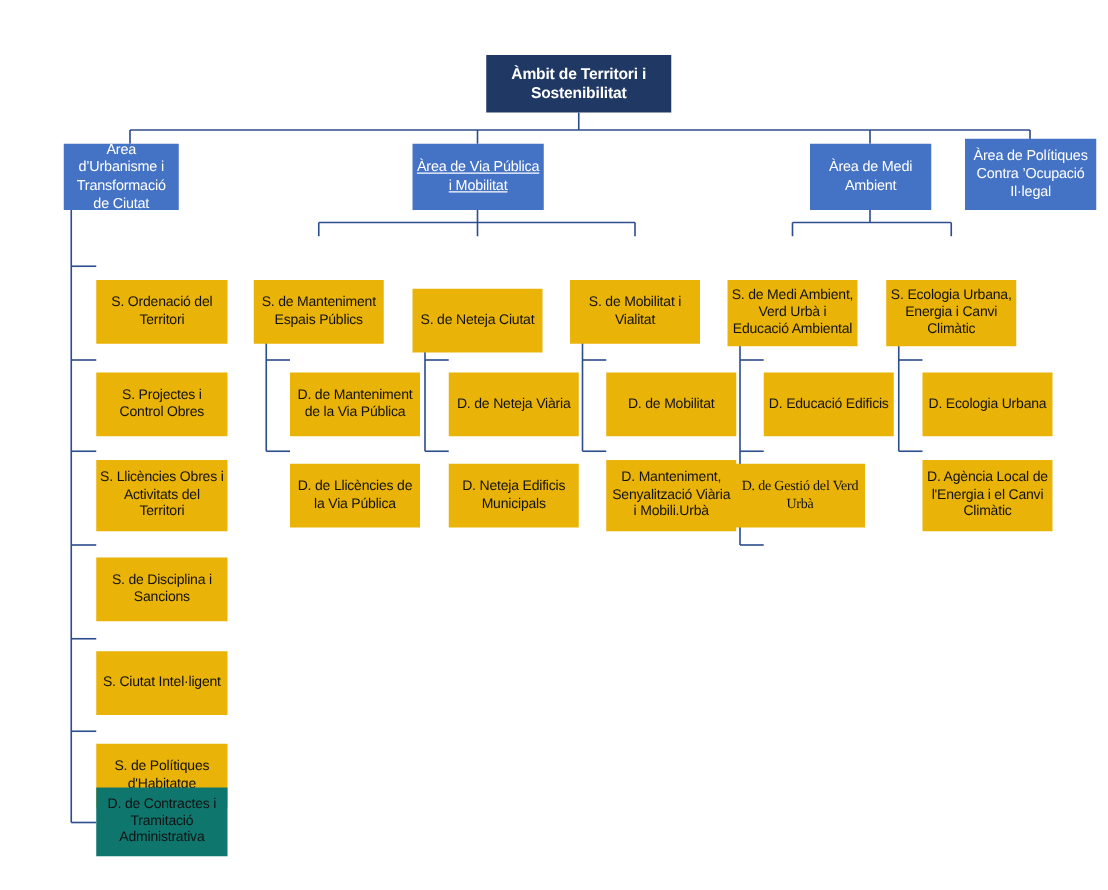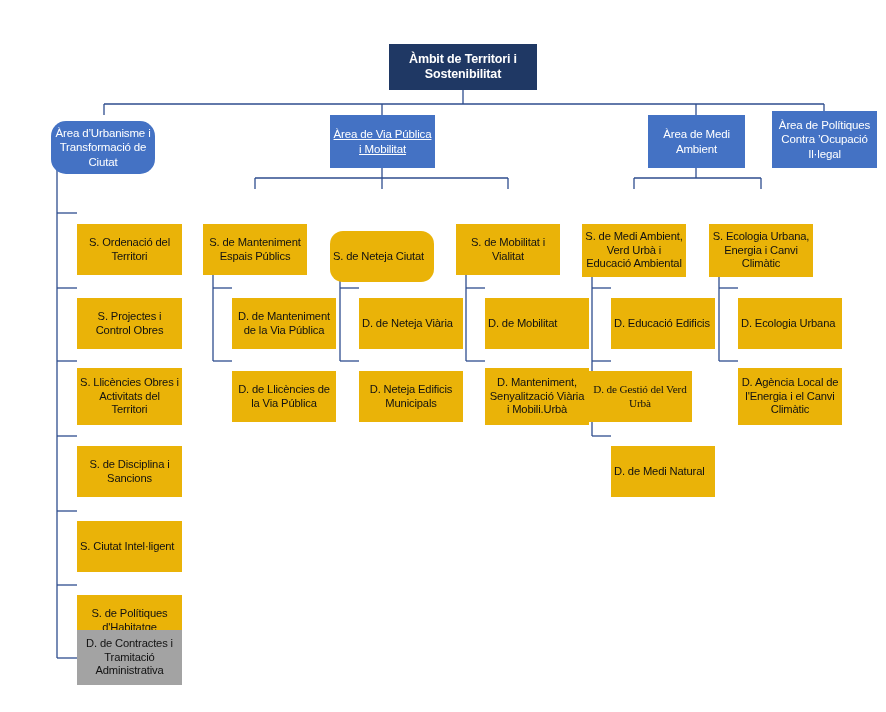--- a/index.html
+++ b/index.html
@@ -10,20 +10,21 @@
     overflow:hidden;
     position:relative;
   }
   #chart{position:absolute;left:0;top:0;width:886px;height:712px;}
 
   .node{
     position:absolute;
     box-sizing:border-box;
     display:flex;
     align-items:center;
+    justify-content:center;
     text-align:center;
     line-height:1.22;
     letter-spacing:-0.15px;
     z-index:2;
   }
   .node span{display:block;padding:0 3px;}
 
   
   .lvl-root{
     background:#1F3864;
@@ -38,21 +39,21 @@
     font-size:11.5px;
   }
   
   .lvl-unit{
     background:#eab308;
     color:#111111;
     font-size:11.2px;
     margin-top:35px;
   }
   .lvl-unit-light{
-    background:#a3a3a3;
+    background:#0f766e;
     color:#111111;
     font-size:11.2px;
   }
 
   svg.links{position:absolute;left:0;top:0;width:886px;height:712px;z-index:1;}
   svg.links path,svg.links line{stroke:#2E4D8E;stroke-width:1.3;fill:none;}
 </style>
 </head>
 <body>
 
@@ -107,21 +108,21 @@
 
     <line x1="719" y1="242" x2="719" y2="361"></line>
     <line x1="719" y1="288" x2="738" y2="288"></line>
     <line x1="719" y1="361" x2="738" y2="361"></line>
   </svg>
 
   <div class="node lvl-root" style="left:389px;top:44px;width:148px;height:46px;">
     <span>Àmbit de Territori i Sostenibilitat</span>
   </div>
 
-  <div class="node lvl-area" style="left:51px;top:121px;width:104px;height:53px;border-radius:15px;">
+  <div class="node lvl-area" style="left:51px;top:115px;width:92px;height:53px;">
     <span>Àrea d’Urbanisme i Transformació de Ciutat</span>
   </div>
 
   <div class="node lvl-area" style="left:330px;top:115px;width:105px;height:53px;text-decoration:underline;">
     <span>Àrea de Via Pública i Mobilitat</span>
   </div>
 
   <div class="node lvl-area" style="left:648px;top:115px;width:97px;height:53px;">
     <span>Àrea de Medi Ambient</span>
   </div>
@@ -155,21 +156,21 @@
   <div class="node lvl-unit" style="left:203px;top:189px;width:104px;height:51px;">
     <span>S. de Manteniment Espais Públics</span>
   </div>
   <div class="node lvl-unit" style="left:232px;top:263px;width:104px;height:51px;">
     <span>D. de Manteniment de la Via Pública</span>
   </div>
   <div class="node lvl-unit" style="left:232px;top:336px;width:104px;height:51px;">
     <span>D. de Llicències de la Via Pública</span>
   </div>
 
-  <div class="node lvl-unit" style="left:330px;top:196px;width:104px;height:51px;border-radius:13px;">
+  <div class="node lvl-unit" style="left:330px;top:196px;width:104px;height:51px;">
     <span>S. de Neteja Ciutat</span>
   </div>
   <div class="node lvl-unit" style="left:359px;top:263px;width:104px;height:51px;">
     <span>D. de Neteja Viària</span>
   </div>
   <div class="node lvl-unit" style="left:359px;top:336px;width:104px;height:51px;">
     <span>D. Neteja Edificis Municipals</span>
   </div>
 
   <div class="node lvl-unit" style="left:456px;top:189px;width:104px;height:51px;">
@@ -184,23 +185,20 @@
 
   <div class="node lvl-unit" style="left:582px;top:189px;width:104px;height:53px;">
     <span>S. de Medi Ambient, Verd Urbà i Educació Ambiental</span>
   </div>
   <div class="node lvl-unit" style="left:611px;top:263px;width:104px;height:51px;">
     <span>D. Educació Edificis</span>
   </div>
   <div class="node lvl-unit" style="left:588px;top:336px;width:104px;height:51px;font-family:Liberation Serif, serif;">
     <span>D. de Gestió del Verd Urbà</span>
   </div>
-  <div class="node lvl-unit" style="left:611px;top:411px;width:104px;height:51px;">
-    <span>D. de Medi Natural</span>
-  </div>
 
   <div class="node lvl-unit" style="left:709px;top:189px;width:104px;height:53px;">
     <span>S. Ecologia Urbana, Energia i Canvi Climàtic</span>
   </div>
   <div class="node lvl-unit" style="left:738px;top:263px;width:104px;height:51px;">
     <span>D. Ecologia Urbana</span>
   </div>
   <div class="node lvl-unit" style="left:738px;top:333px;width:104px;height:57px;">
     <span>D. Agència Local de l'Energia i el Canvi Climàtic</span>
   </div>

